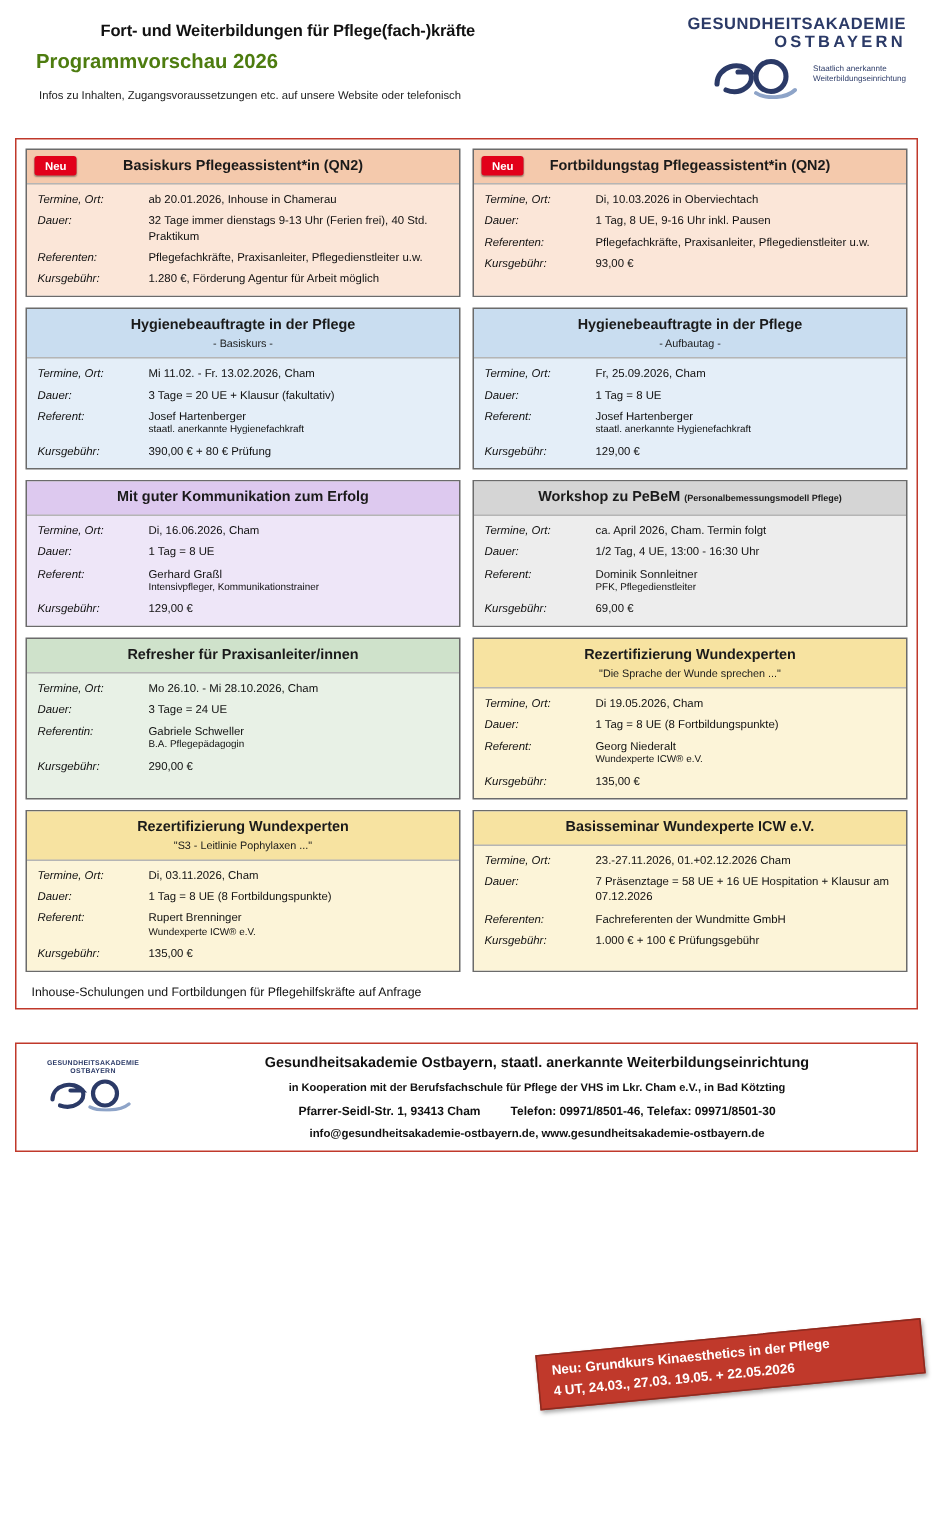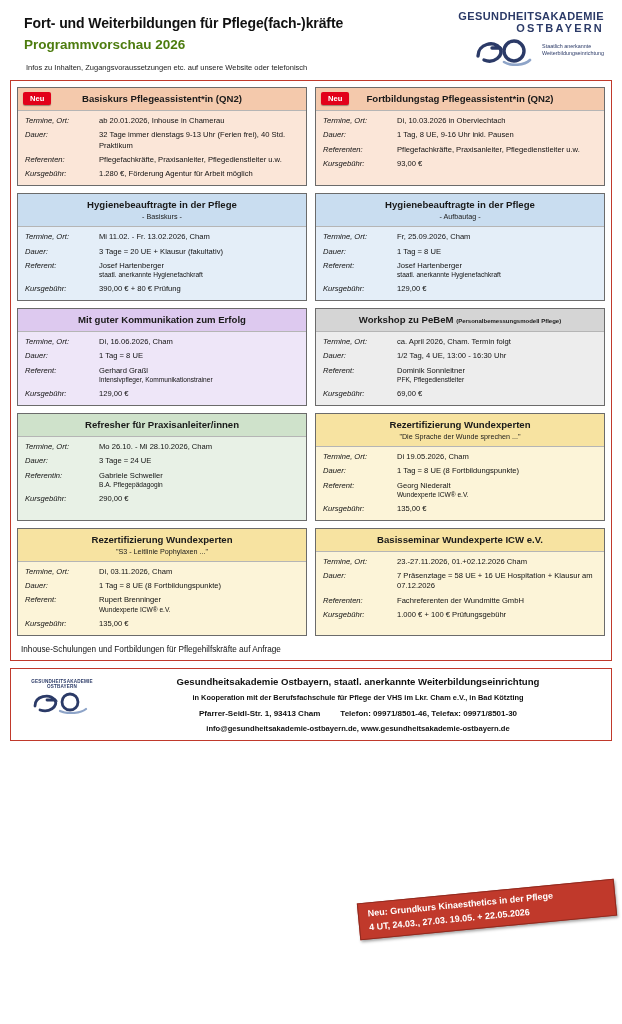--- a/index.html
+++ b/index.html
@@ -23,25 +23,26 @@
 
   
   .header {
     display: flex;
     align-items: flex-start;
     justify-content: space-between;
     padding: 2px 6px 0 14px;
   }
   .header-left { padding-top: 4px; }
   .title-main {
-    font-size: 14px;
+    font-size: 11px;
     font-weight: bold;
     color: #111;
     letter-spacing: -0.1px;
     line-height: 1.35;
+    margin-left: 43px;
   }
   .title-sub {
     font-size: 13.5px;
     font-weight: bold;
     color: #4d7c0f;
     line-height: 1.35;
     margin-top: 3px;
   }
   .title-info {
     font-size: 7.5px;
@@ -85,21 +86,21 @@
     font-size: 5.4px;
     color: #2b3a67;
     line-height: 1.35;
     text-align: left;
     padding-bottom: 2px;
   }
 
   
   .grid-wrap {
     border: 1.5px solid #c0392b;
-    margin-top: 8px;
+    margin-top: 24px;
     padding: 6px 6px 3px 6px;
     background: #fff;
   }
   .row {
     display: flex;
     gap: 8px;
     margin-bottom: 7px;
   }
   .card {
     flex: 1 1 0;
@@ -212,21 +213,21 @@
   .stamp-l2 {
     font-size: 9px;
     font-weight: bold;
     line-height: 1.3;
     margin-top: 2px;
   }
 
   
   .footer {
     border: 1.5px solid #c0392b;
-    margin-top: 7px;
+    margin-top: 22px;
     padding: 6px 8px 7px 8px;
     display: flex;
     align-items: flex-start;
     gap: 8px;
   }
   .footer-logo {
     width: 86px;
     flex: 0 0 86px;
     padding-top: 4px;
   }

